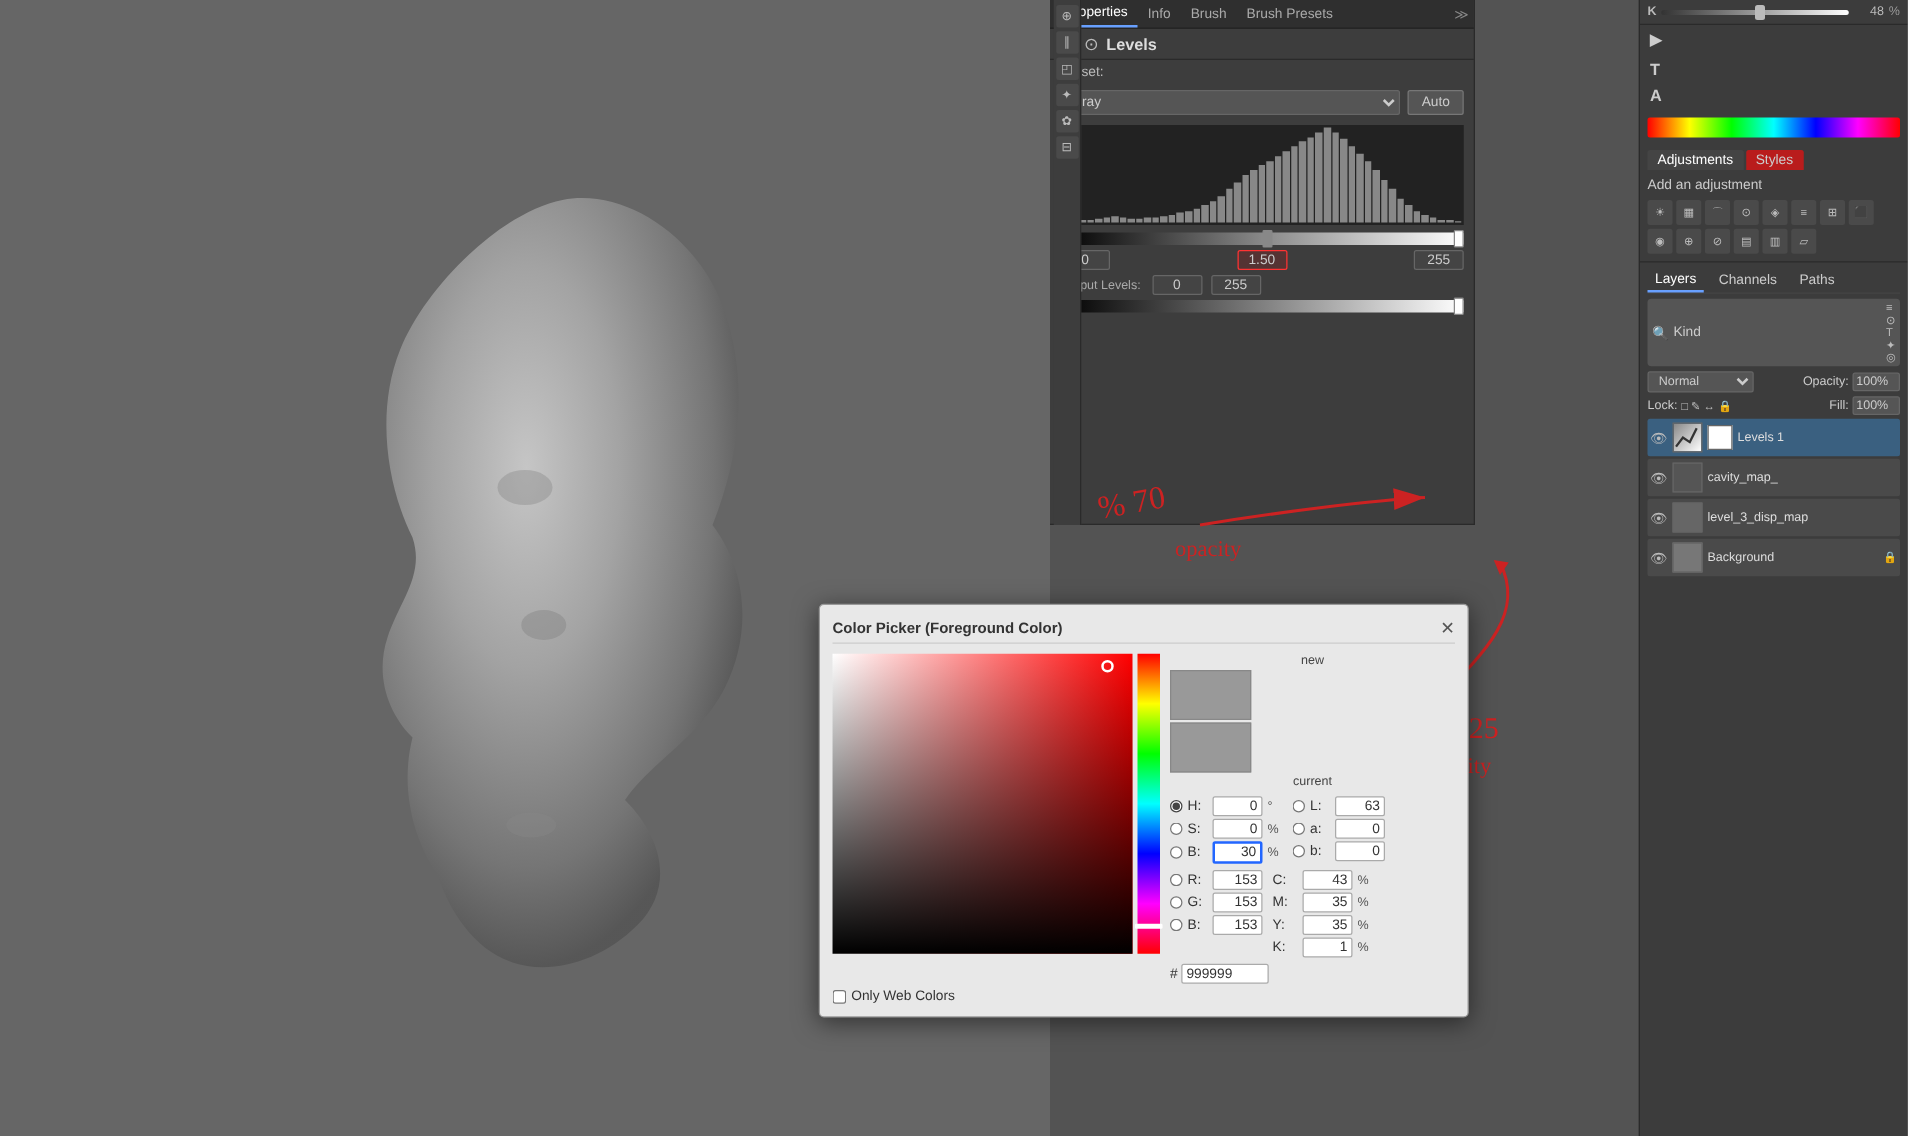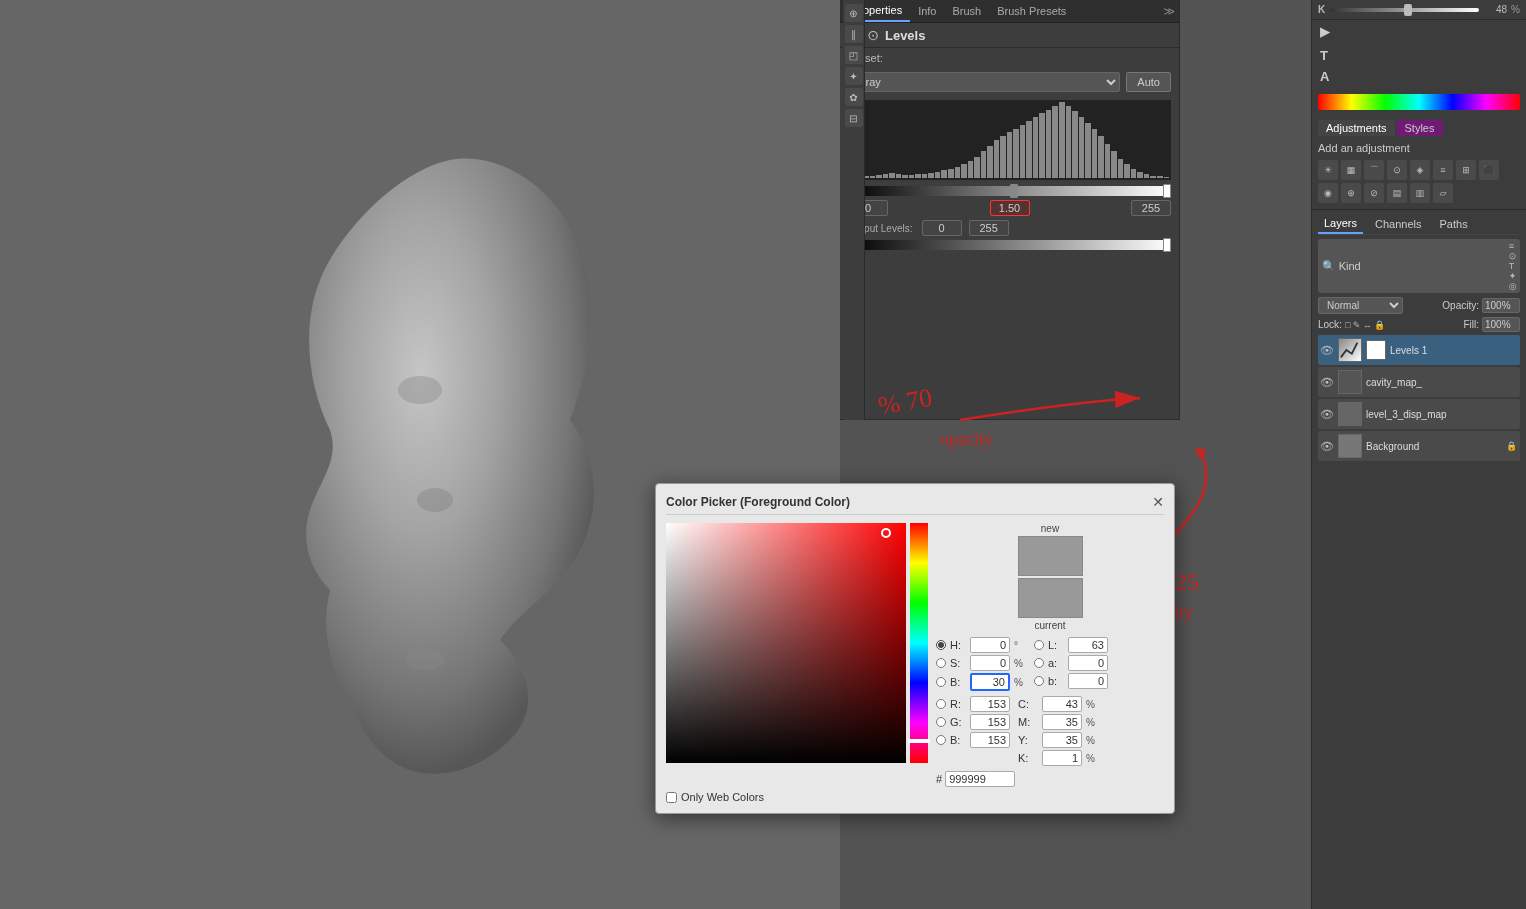--- a/index.html
+++ b/index.html
@@ -124,21 +124,21 @@
       padding: 6px;
       border-bottom: 1px solid #2a2a2a;
     }
     .panel-tabs {
       display: flex;
       gap: 2px;
       margin-bottom: 6px;
     }
     .panel-tab {
       padding: 2px 8px;
-      background: #701a75;
+      background: #b91c1c;
       color: #ccc;
       border: none;
       cursor: pointer;
       font-size: 11px;
       border-radius: 2px 2px 0 0;
     }
     .panel-tab.active {
       background: #444;
       color: #fff;
     }
@@ -574,21 +574,20 @@
     }
     .color-right-panel {
       display: flex;
       flex-direction: column;
       gap: 6px;
       flex: 1;
     }
     .new-current-area {
       display: flex;
       flex-direction: column;
-      align-items: center;
       gap: 2px;
     }
     .new-label, .current-label {
       font-size: 10px;
       color: #444;
       text-align: center;
     }
     .color-preview-box {
       width: 65px;
       height: 40px;

